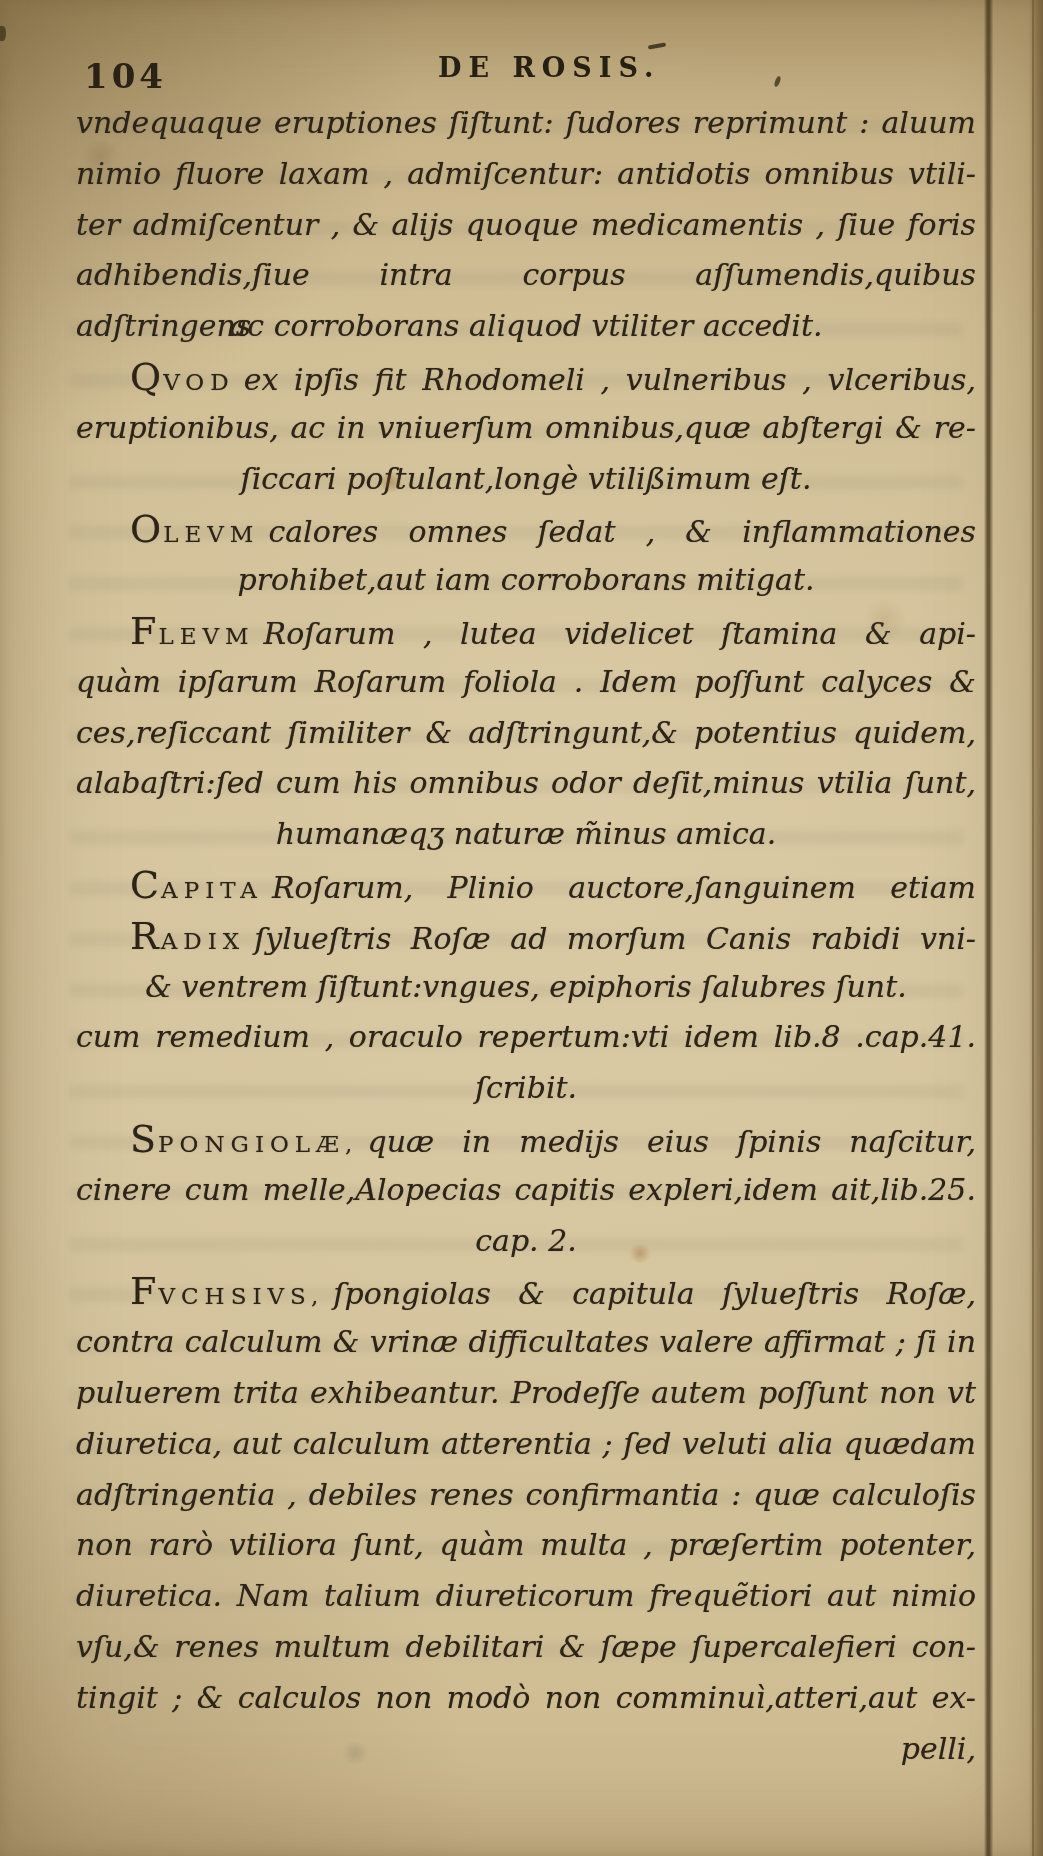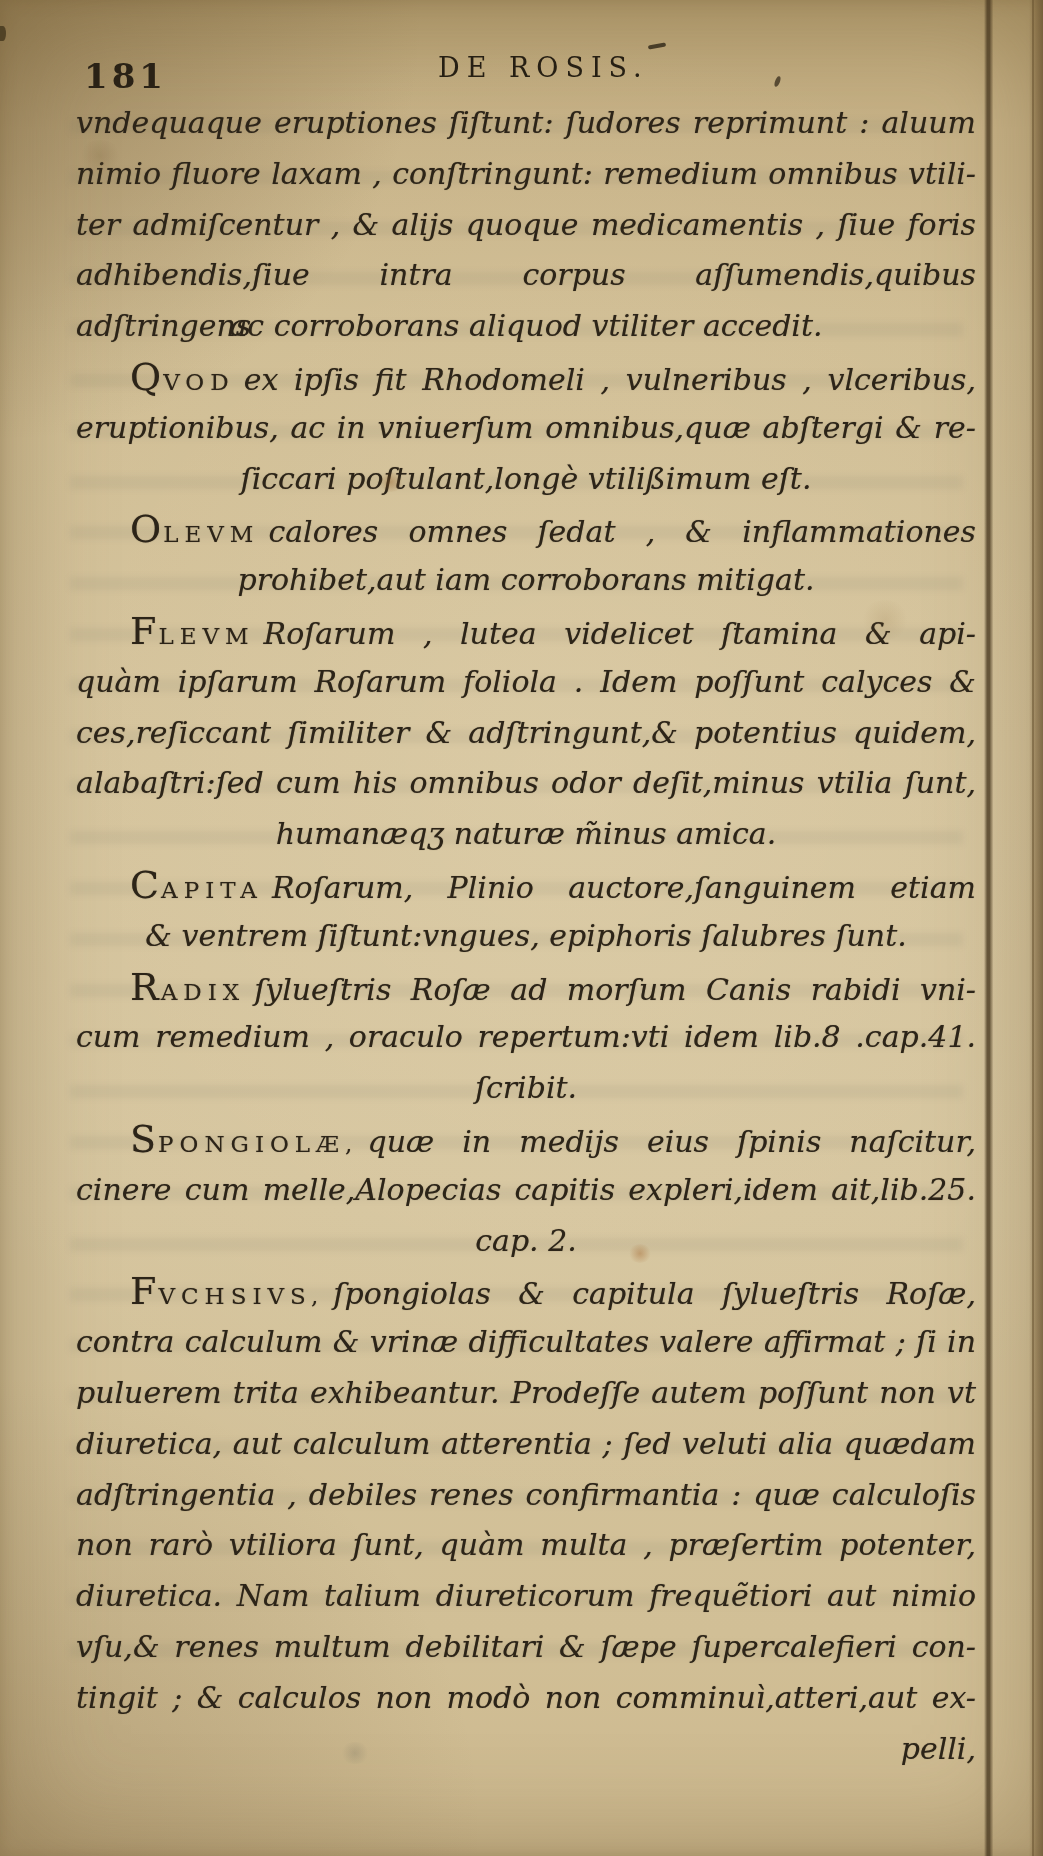--- a/index.html
+++ b/index.html
@@ -11,21 +11,21 @@
       radial-gradient(circle at 2% 99%, rgba(108,84,48,0.25), transparent 22%),
       radial-gradient(circle at 55% 42%, rgba(255,248,224,0.16), transparent 62%),
       linear-gradient(180deg,#b7a173 0%,#c7b287 7%,#cfbc92 18%,#d3c199 40%,#d5c49d 65%,#d1bf96 88%,#ccb88e 100%);
     box-shadow:inset 0 0 95px 18px rgba(112,88,50,0.35), inset 0 0 16px rgba(100,75,40,0.25);}
   
   .ghost{position:absolute;left:70px;right:80px;top:120px;height:1560px;
     background:repeating-linear-gradient(180deg, rgba(104,108,90,0.09) 0 13px, transparent 13px 50.8px);
     filter:blur(3px);pointer-events:none;}
   .pagenum{position:absolute;left:84px;top:56px;font-size:34px;font-weight:700;
     letter-spacing:4px;color:#2a2216;}
-  .title{position:absolute;left:438px;top:52px;font-size:27px;font-weight:400;
+  .title{position:absolute;left:438px;top:52px;font-size:27px;font-weight:700;
     letter-spacing:7px;color:#261f13;}
   .title-mark{position:absolute;left:648px;top:44px;width:18px;height:4px;background:#352b1b;
     border-radius:2px;transform:rotate(-10deg);opacity:.85;}
   .comma-speck{position:absolute;left:775px;top:76px;width:5px;height:11px;background:#3d3220;
     border-radius:60% 40% 60% 40%;transform:rotate(14deg);opacity:.8;}
   .body{position:absolute;left:76px;top:98px;width:900px;color:#2c2418;}
   .line{height:50.8px;line-height:50.8px;font-style:italic;font-size:30px;
     white-space:nowrap;text-shadow:0 0 1px rgba(44,36,24,0.45);text-align:center;}
   .line.j{white-space:normal;text-align:justify;text-align-last:justify;}
   .line.ind{text-indent:54px;}
@@ -47,44 +47,44 @@
   .edge-speck{position:absolute;left:0;top:26px;width:6px;height:15px;background:#463a20;
     border-radius:0 50% 50% 0;opacity:.85;}
 </style>
 </head>
 <body>
 
 <div class="scan">
   <div class="page">
     <div class="ghost"></div>
 
-    <span class="pagenum">181</span>
+    <span class="pagenum">104</span>
     <span class="title">DE ROSIS.</span>
     <div class="title-mark"></div>
     <div class="comma-speck"></div>
 
     <div class="body" id="textbody">
         <div class="line j">vndequaque eruptiones ſiſtunt: ſudores reprimunt : aluum</div>
-        <div class="line j">nimio fluore laxam , conſtringunt: remedium omnibus vtili-</div>
+        <div class="line j">nimio fluore laxam , admiſcentur: antidotis omnibus vtili-</div>
         <div class="line j">ter admiſcentur , &amp; alijs quoque medicamentis , ſiue foris</div>
         <div class="line j">adhibendis,ſiue intra corpus aſſumendis,quibus adſtringens</div>
         <div class="line">ac corroborans aliquod vtiliter accedit.</div>
         <div class="line j ind"><span class="lc1">Q</span><span class="lc2">VOD</span><span>ex ipſis fit Rhodomeli , vulneribus , vlceribus,</span></div>
         <div class="line j">eruptionibus, ac in vniuerſum omnibus,quæ abſtergi &amp; re-</div>
         <div class="line">ſiccari poſtulant,longè vtilißimum eſt.</div>
         <div class="line j ind"><span class="lc1">O</span><span class="lc2">LEVM</span><span>calores omnes ſedat , &amp; inflammationes</span></div>
         <div class="line">prohibet,aut iam corroborans mitigat.</div>
         <div class="line j ind"><span class="lc1">F</span><span class="lc2">LEVM</span><span>Roſarum , lutea videlicet ſtamina &amp; api-</span></div>
         <div class="line j">quàm ipſarum Roſarum foliola . Idem poſſunt calyces &amp;</div>
         <div class="line j">ces,reſiccant ſimiliter &amp; adſtringunt,&amp; potentius quidem,</div>
         <div class="line j">alabaſtri:ſed cum his omnibus odor deſit,minus vtilia ſunt,</div>
         <div class="line">humanæqʒ naturæ m̃inus amica.</div>
         <div class="line j ind"><span class="lc1">C</span><span class="lc2">APITA</span><span>Roſarum, Plinio auctore,ſanguinem etiam</span></div>
+        <div class="line j ind"><span class="lc1">R</span><span class="lc2">ADIX</span><span>ſylueſtris Roſæ ad morſum Canis rabidi vni-</span></div>
         <div class="line">&amp; ventrem ſiſtunt:vngues, epiphoris ſalubres ſunt.</div>
-        <div class="line j ind"><span class="lc1">R</span><span class="lc2">ADIX</span><span>ſylueſtris Roſæ ad morſum Canis rabidi vni-</span></div>
         <div class="line j">cum remedium , oraculo repertum:vti idem lib.8 .cap.41.</div>
         <div class="line">ſcribit.</div>
         <div class="line j ind"><span class="lc1">S</span><span class="lc2">PONGIOLÆ,</span><span>quæ in medijs eius ſpinis naſcitur,</span></div>
         <div class="line j">cinere cum melle,Alopecias capitis expleri,idem ait,lib.25.</div>
         <div class="line">cap. 2.</div>
         <div class="line j ind"><span class="lc1">F</span><span class="lc2">VCHSIVS,</span><span>ſpongiolas &amp; capitula ſylueſtris Roſæ,</span></div>
         <div class="line j">contra calculum &amp; vrinæ difficultates valere affirmat ; ſi in</div>
         <div class="line j">puluerem trita exhibeantur. Prodeſſe autem poſſunt non vt</div>
         <div class="line j">diuretica, aut calculum atterentia ; ſed veluti alia quædam</div>
         <div class="line j">adſtringentia , debiles renes confirmantia : quæ calculoſis</div>

